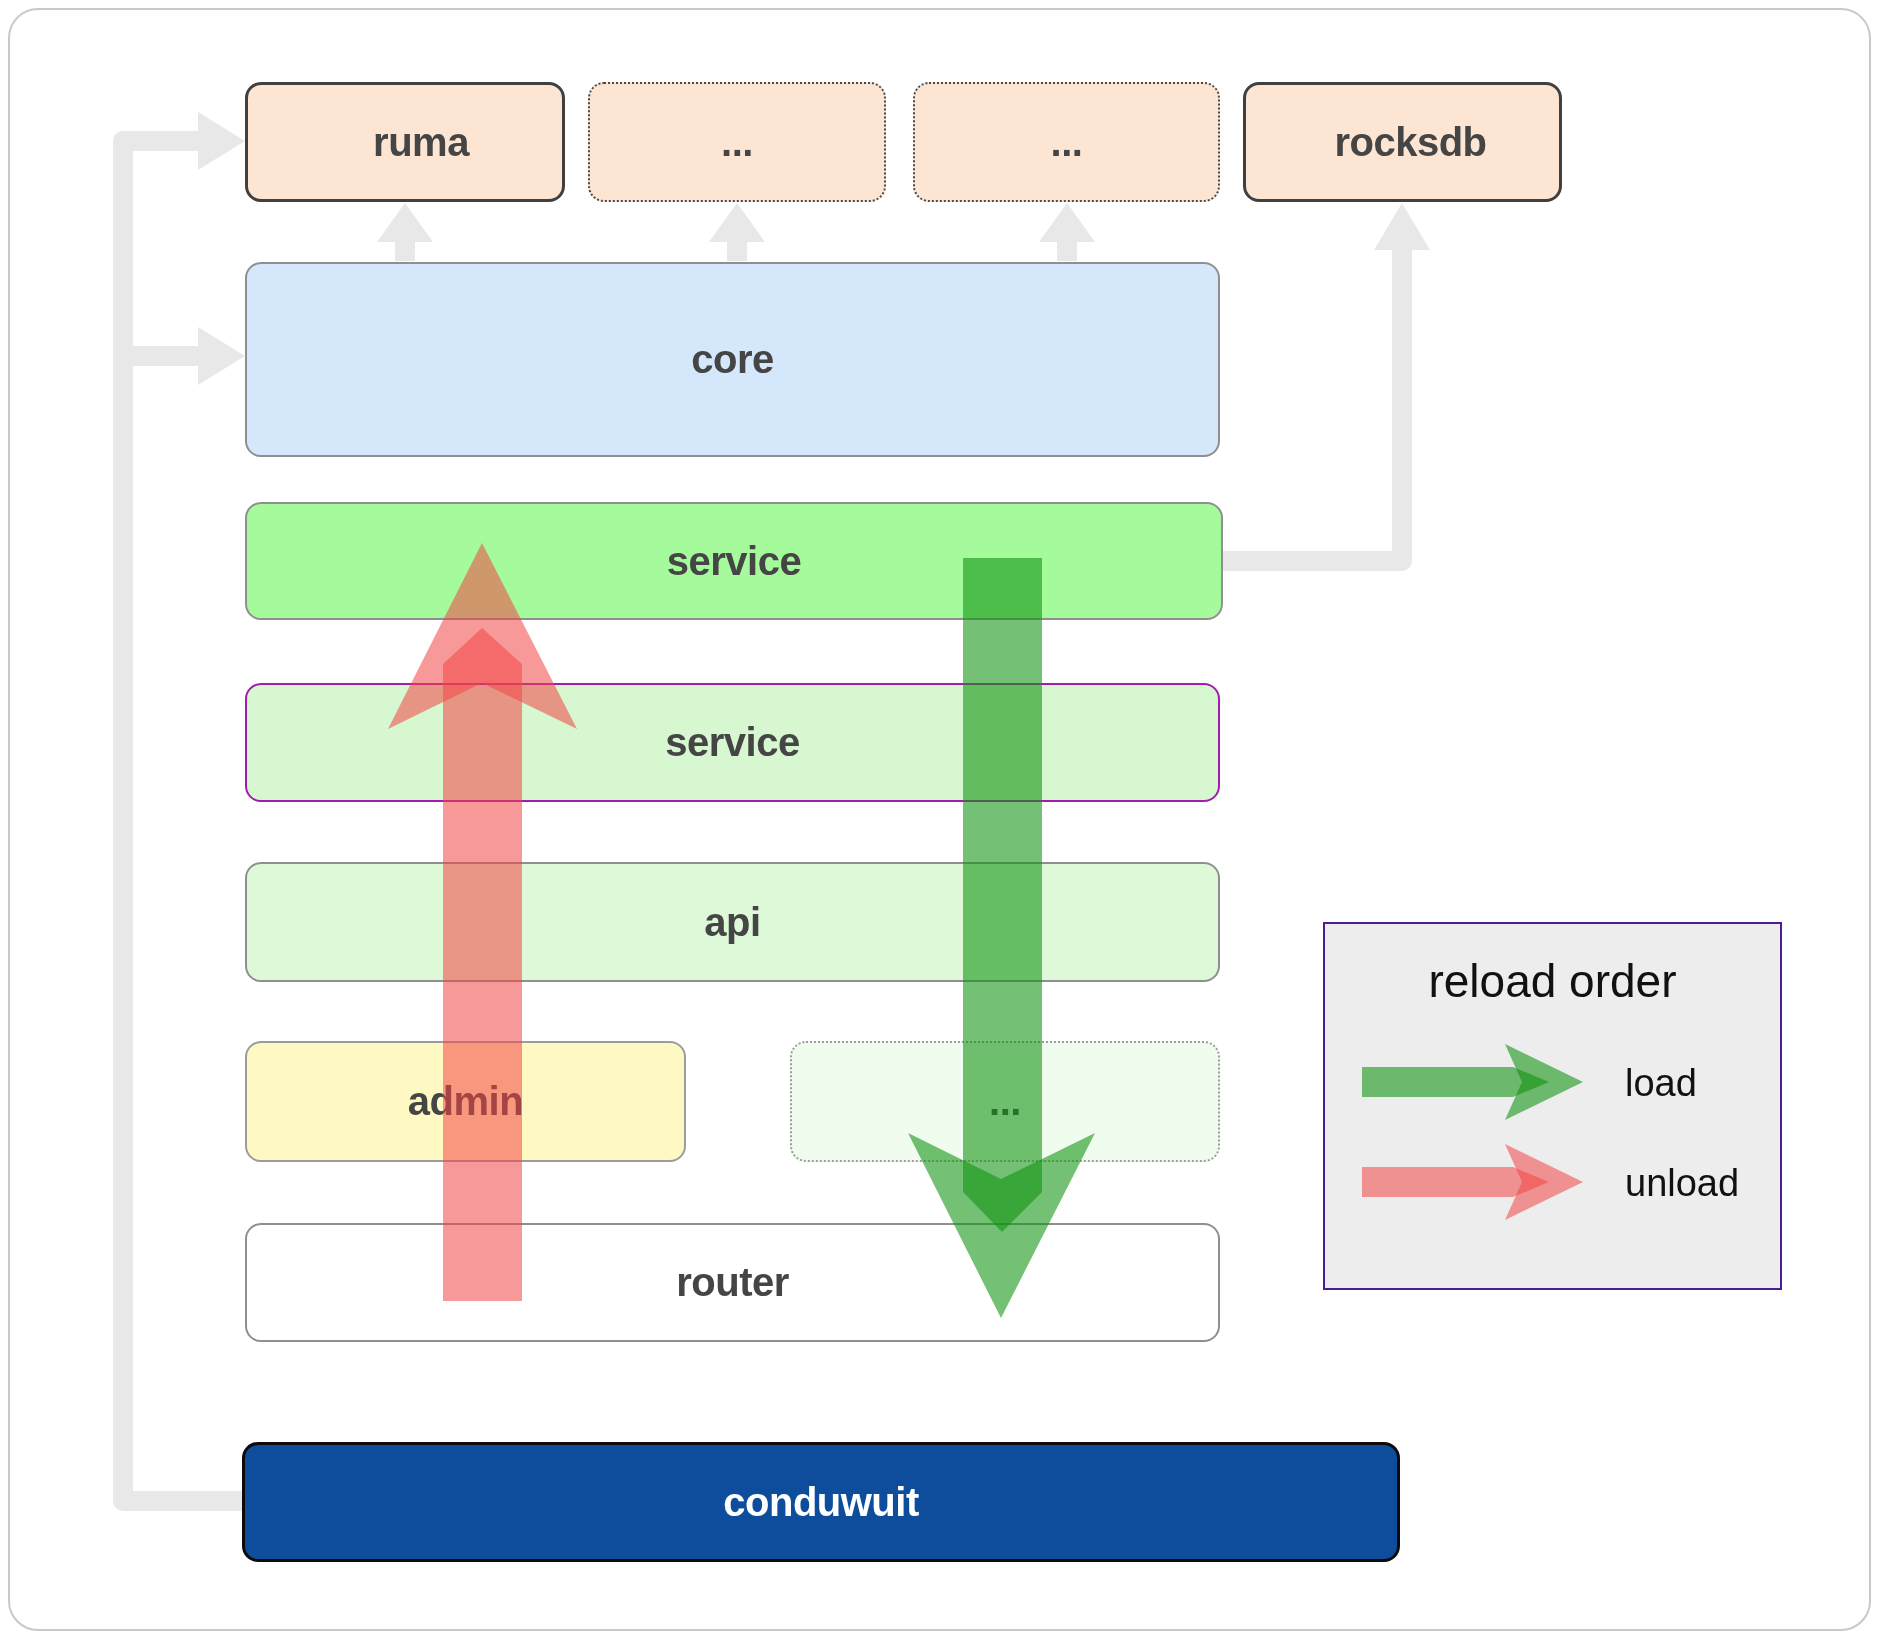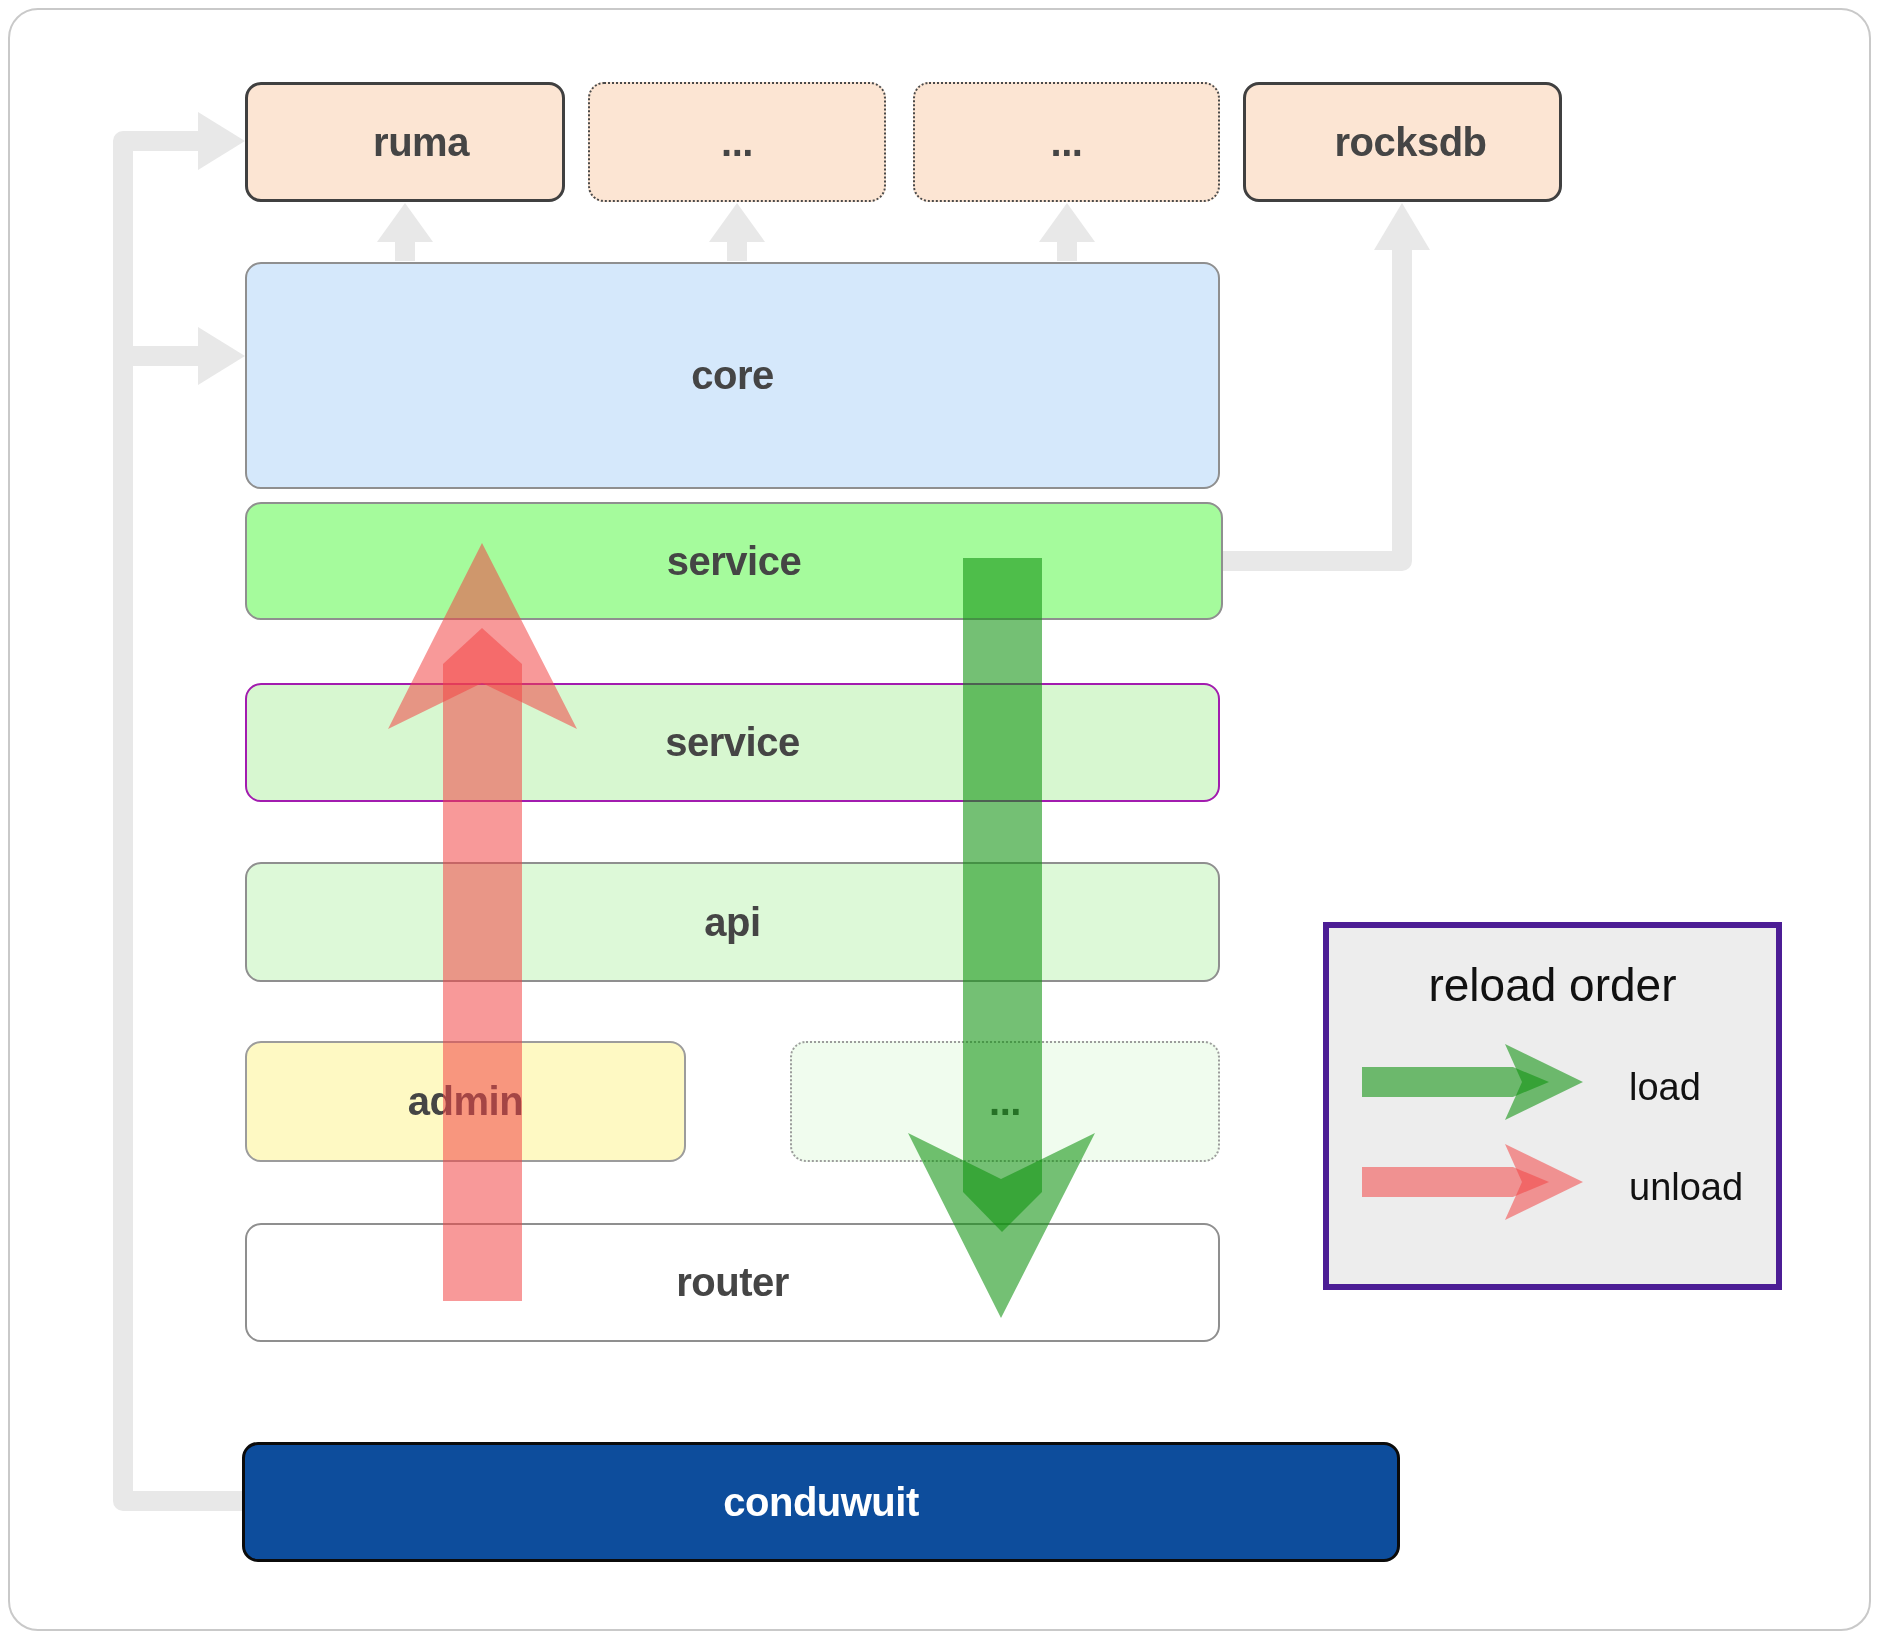--- a/index.html
+++ b/index.html
@@ -9,37 +9,37 @@
   svg.layer{position:absolute;left:0;top:0;pointer-events:none;}
 
   .box{position:absolute;border-radius:16px;display:flex;align-items:center;justify-content:center;
        font-size:40px;font-weight:600;color:#454545;letter-spacing:-0.5px;box-sizing:border-box;z-index:2;}
   .dots{font-weight:700;}
 
   .b-ruma    {left:245px;top:82px;width:320px;height:120px;background:#fce5d3;border:3px solid #404040;padding-left:32px;}
   .b-ell1    {left:588px;top:82px;width:298px;height:120px;background:#fce5d3;border:2px dotted #4a4a4a;}
   .b-ell2    {left:913px;top:82px;width:307px;height:120px;background:#fce5d3;border:2px dotted #4a4a4a;}
   .b-rocksdb {left:1243px;top:82px;width:319px;height:120px;background:#fce5d3;border:3px solid #404040;padding-left:16px;}
-  .b-core    {left:245px;top:262px;width:975px;height:227px;background:#d5e8fb;border:2px solid #8f8f8f;}
+  .b-core    {left:245px;top:262px;width:975px;height:195px;background:#d5e8fb;border:2px solid #8f8f8f;}
   .b-database{left:245px;top:502px;width:978px;height:118px;background:#a5fb9c;border:2px solid #8f8f8f;}
   .b-service {left:245px;top:683px;width:975px;height:119px;background:#d7f7d0;border:2px solid #a21caf;}
   .b-api     {left:245px;top:862px;width:975px;height:120px;background:#ddf9d8;border:2px solid #8f8f8f;}
   .b-admin   {left:245px;top:1041px;width:441px;height:121px;background:#fef9c3;border:2px solid #9c9c9c;}
   .b-ell3    {left:790px;top:1041px;width:430px;height:121px;background:#f0fcee;border:2px dotted #9c9c9c;}
   .b-router  {left:245px;top:1223px;width:975px;height:119px;background:#ffffff;border:2px solid #8f8f8f;}
   .b-conduwuit{left:242px;top:1442px;width:1158px;height:120px;background:#0d4d9c;border:3px solid #0b0b0b;color:#ffffff;}
 
   .gray-line{fill:none;stroke:#e8e8e8;stroke-width:20;stroke-linejoin:round;}
   .gray-fill{fill:#e8e8e8;stroke:none;}
 
   .red-shape{fill:#f24545;fill-opacity:0.55;}
   .green-shape{fill:#0f930f;fill-opacity:0.58;}
 
   .legend{position:absolute;left:1323px;top:922px;width:459px;height:368px;background:#ededed;
-          border:6px solid #4c1d95;box-sizing:border-box;z-index:2;}
+          border:2px solid #4c1d95;box-sizing:border-box;z-index:2;}
   .legend-title{position:absolute;left:0;top:30px;width:100%;text-align:center;font-size:46px;color:#111;}
   .legend-label{position:absolute;left:300px;font-size:38px;color:#111;}
   .legend-label.l1{top:138px;}
   .legend-label.l2{top:238px;}
 
   .under{z-index:1;}
   .over{z-index:3;}
 </style>
 </head>
 <body>

